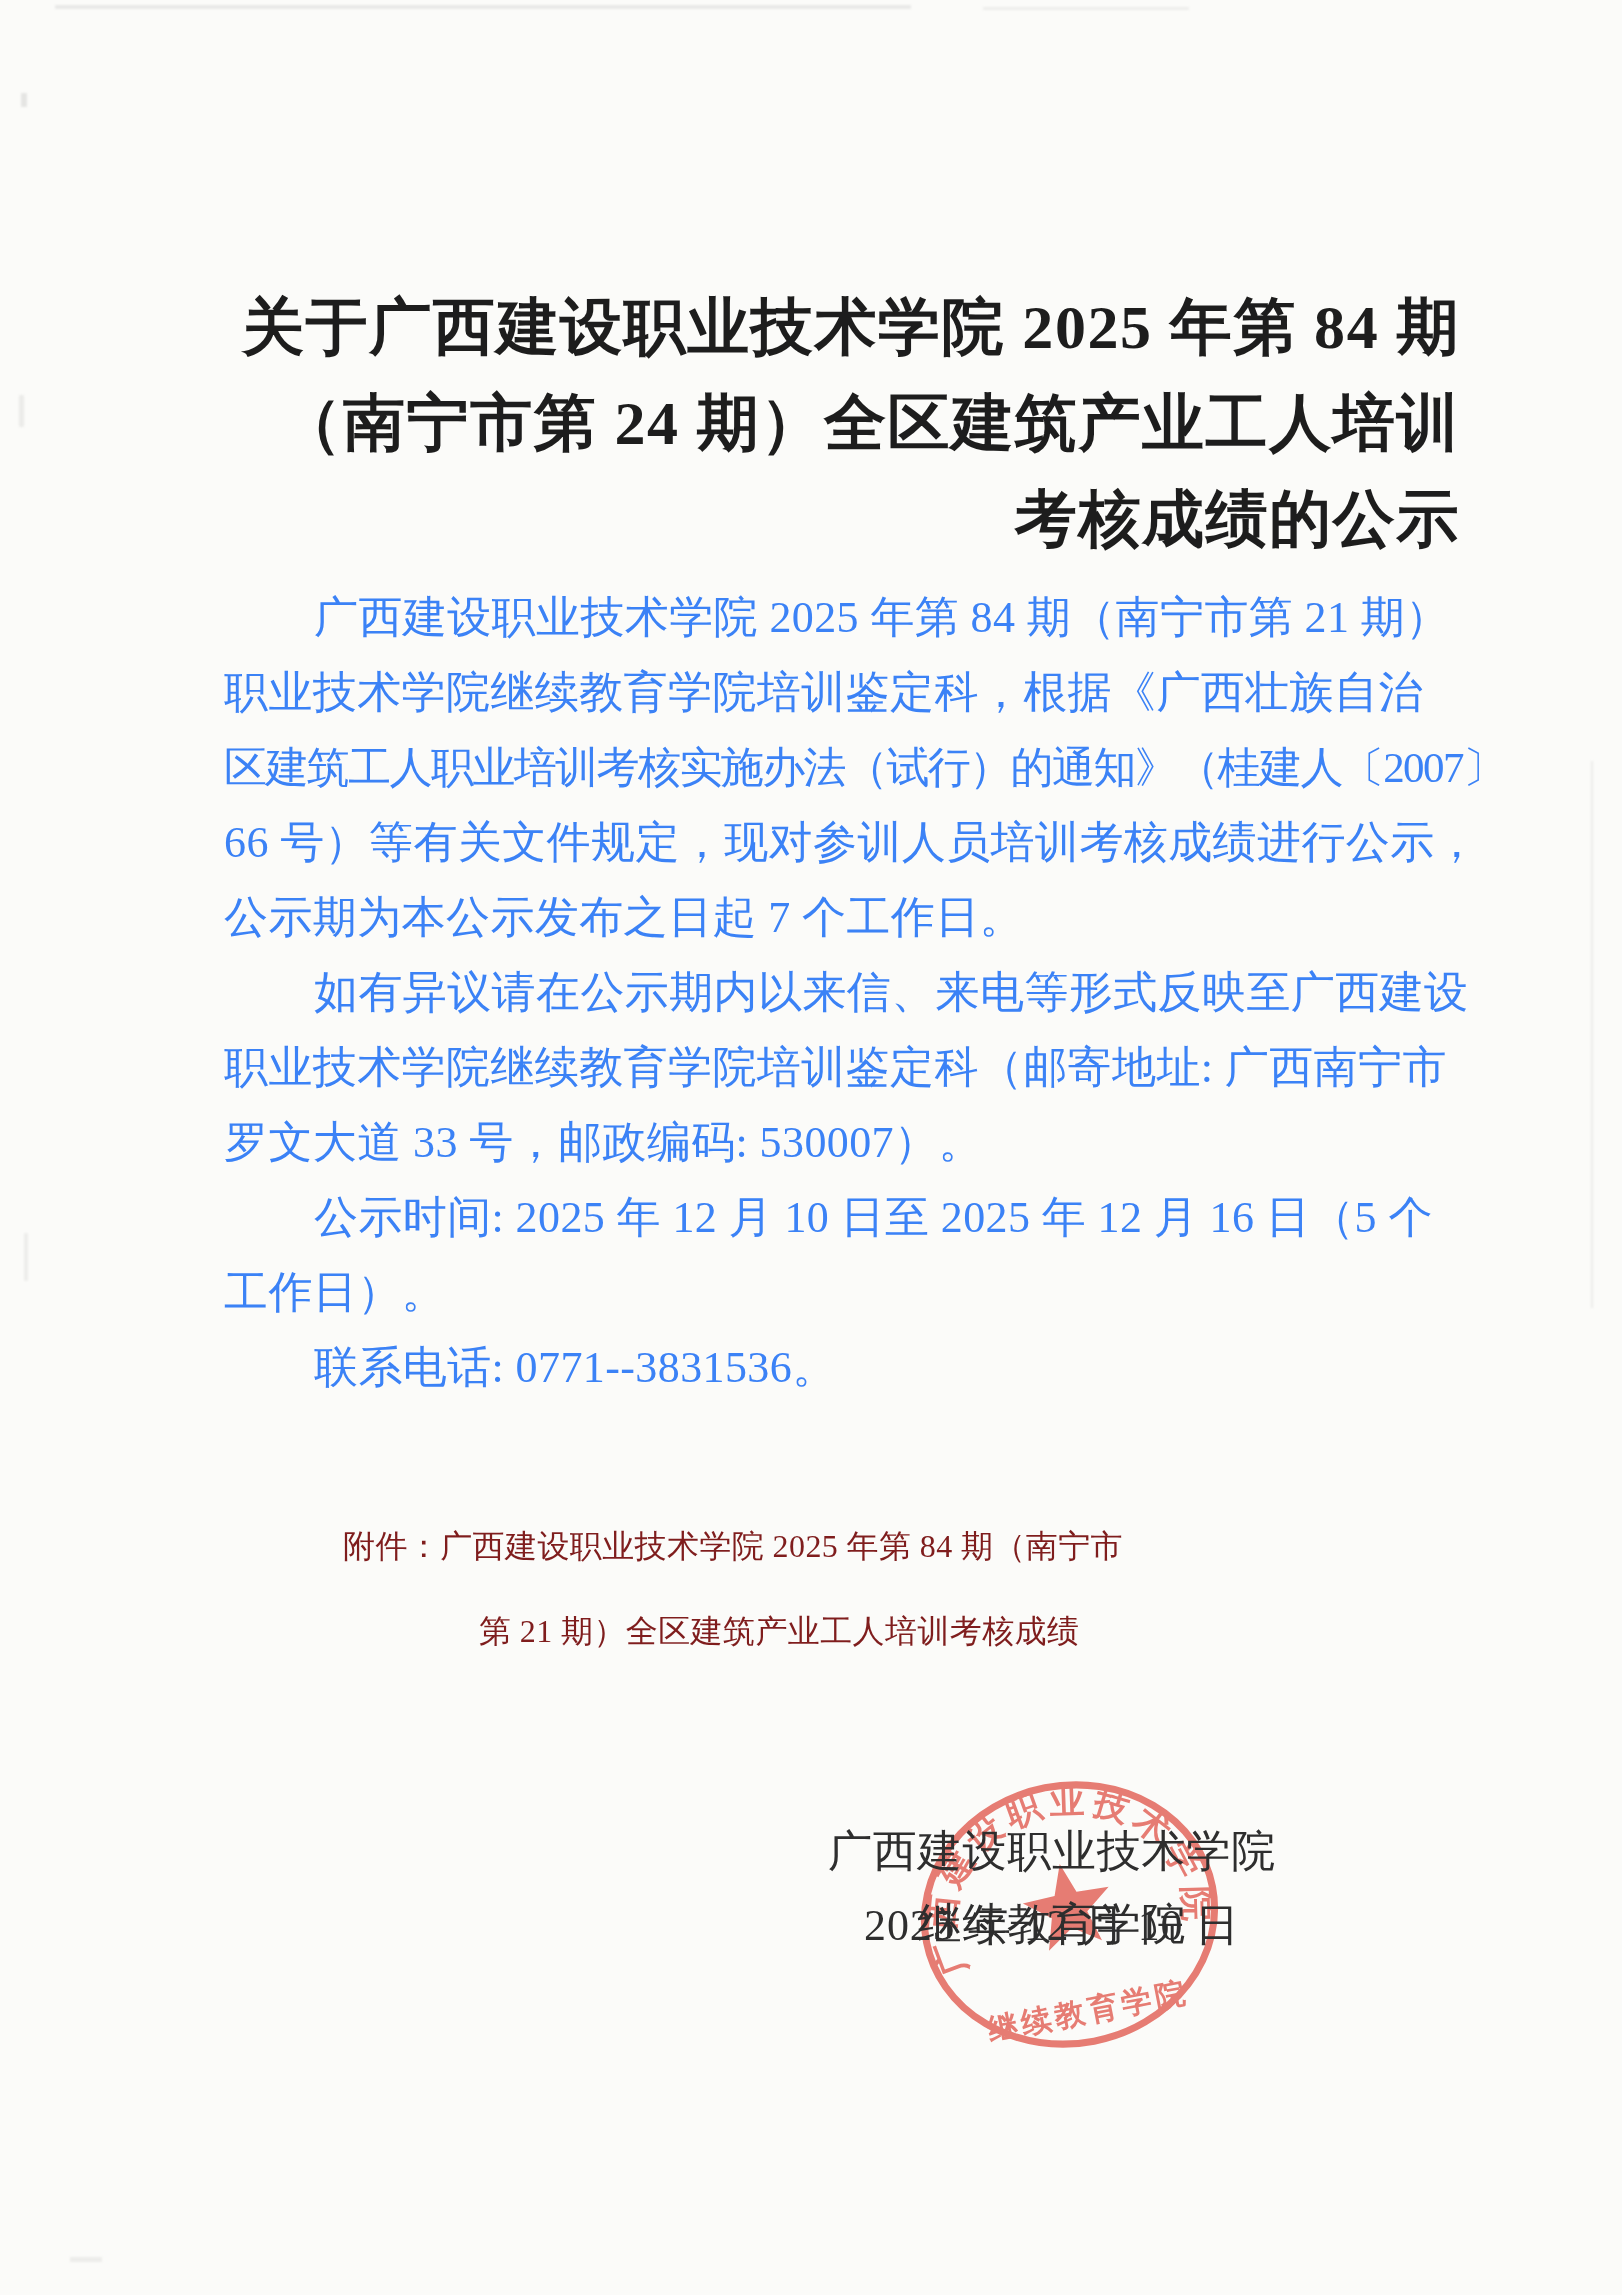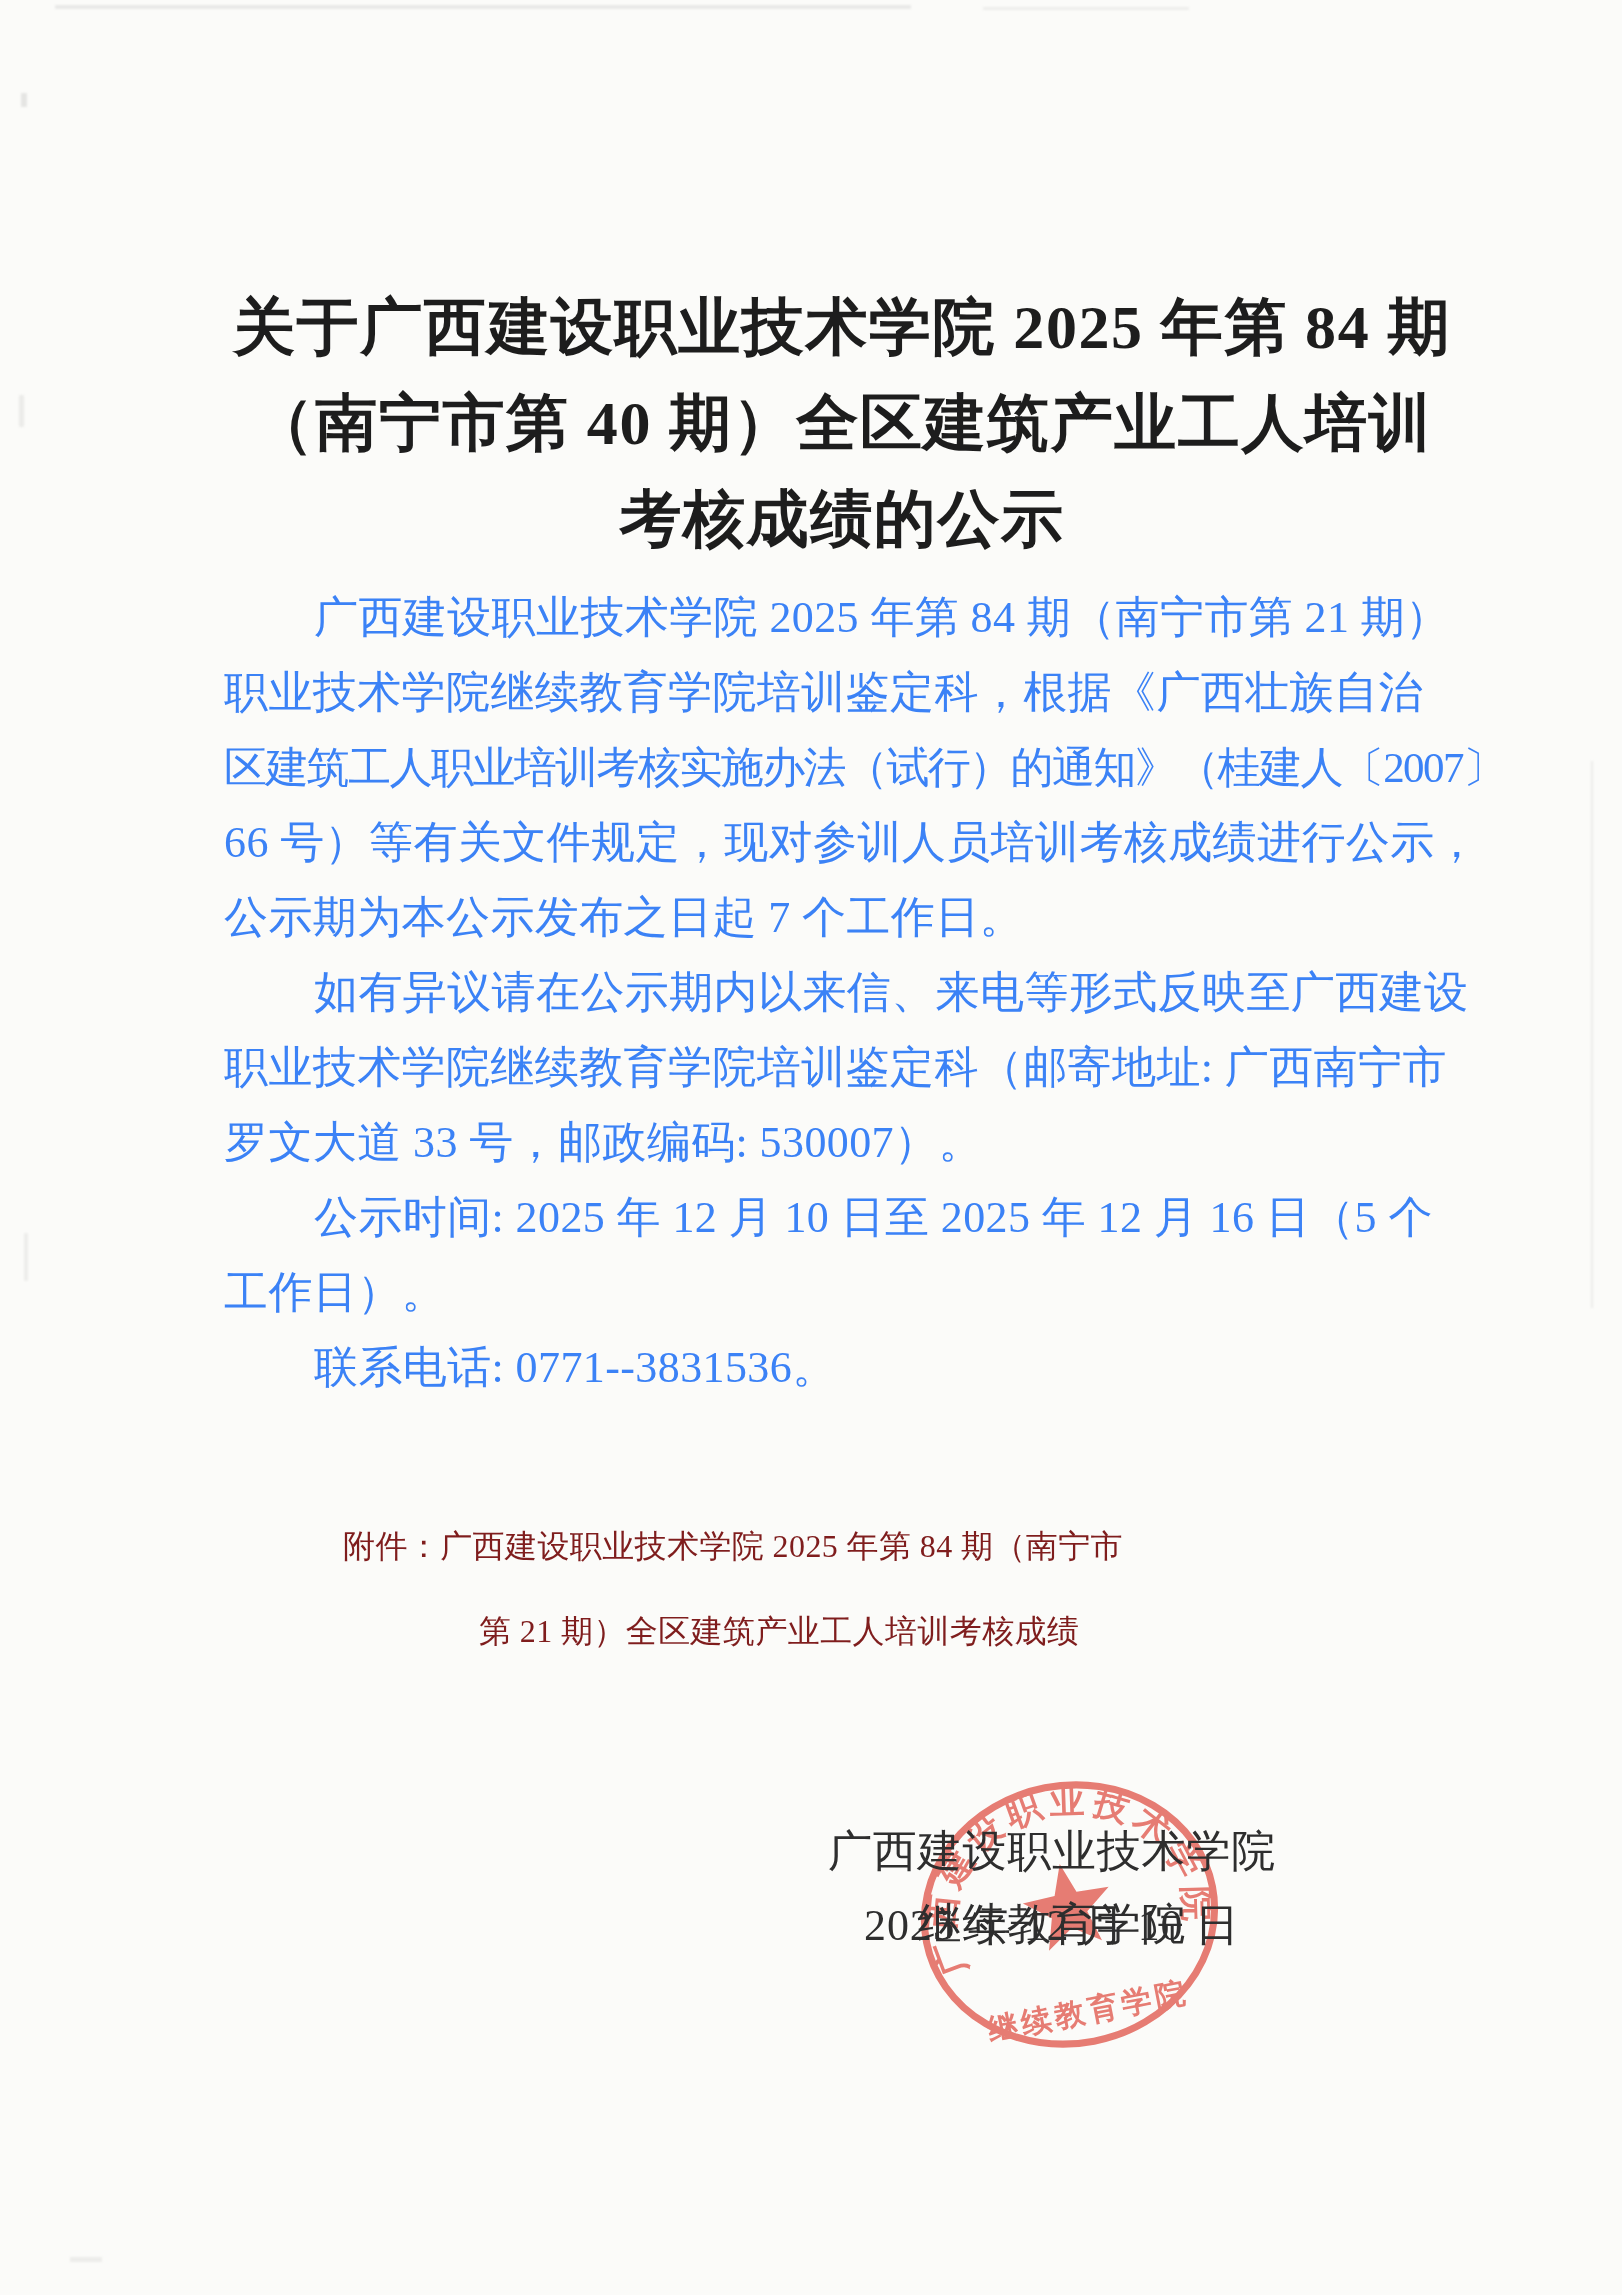--- a/index.html
+++ b/index.html
@@ -9,21 +9,21 @@
     background:#fbfbf9;
     overflow:hidden;
     font-family:"Liberation Serif","DejaVu Serif",serif;
   }
   
   .title-block{
     position:absolute;left:224px;top:279px;width:1236px;
     text-align:center;font-size:62px;font-weight:700;
     line-height:96px;color:#1d1d1d;letter-spacing:1.6px;
   }
-  .title-line{white-space:nowrap;}
+  .title-line{white-space:nowrap;text-align:right;}
   
   .body-block{
     position:absolute;left:224px;top:580px;width:1241px;
     font-size:44px;line-height:75px;color:#3b82f6;letter-spacing:0.4px;
   }
   .line{white-space:nowrap;}
   .indent{text-indent:90px;}
   .tight{letter-spacing:-1.6px;font-size:43px;}
   
   .attach-block{
@@ -65,21 +65,21 @@
   <div class="artifact a-top1"></div>
   <div class="artifact a-top2"></div>
   <div class="artifact a-left1"></div>
   <div class="artifact a-left2"></div>
   <div class="artifact a-left3"></div>
   <div class="artifact a-right1"></div>
   <div class="artifact a-bottom1"></div>
 
   <div class="title-block">
     <div class="title-line">关于广西建设职业技术学院 2025 年第 84 期</div>
-    <div class="title-line">（南宁市第 40 期）全区建筑产业工人培训</div>
+    <div class="title-line">（南宁市第 24 期）全区建筑产业工人培训</div>
     <div class="title-line">考核成绩的公示</div>
   </div>
 
   <div class="body-block">
     <div class="line indent">广西建设职业技术学院 2025 年第 84 期（南宁市第 21 期）</div>
     <div class="line">职业技术学院继续教育学院培训鉴定科，根据《广西壮族自治</div>
     <div class="line tight">区建筑工人职业培训考核实施办法（试行）的通知》（桂建人〔2007〕</div>
     <div class="line">66 号）等有关文件规定，现对参训人员培训考核成绩进行公示，</div>
     <div class="line">公示期为本公示发布之日起 7 个工作日。</div>
     <div class="line indent">如有异议请在公示期内以来信、来电等形式反映至广西建设</div>

